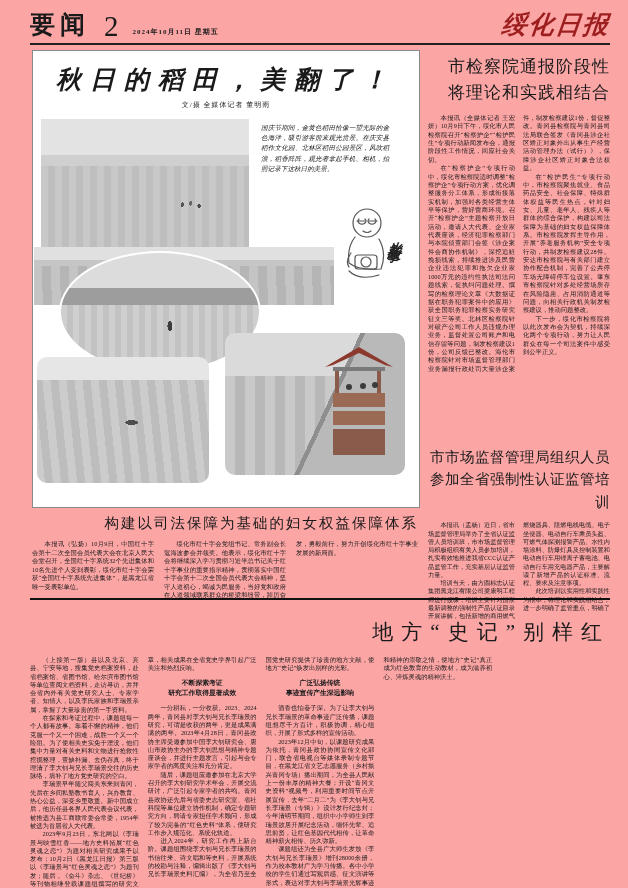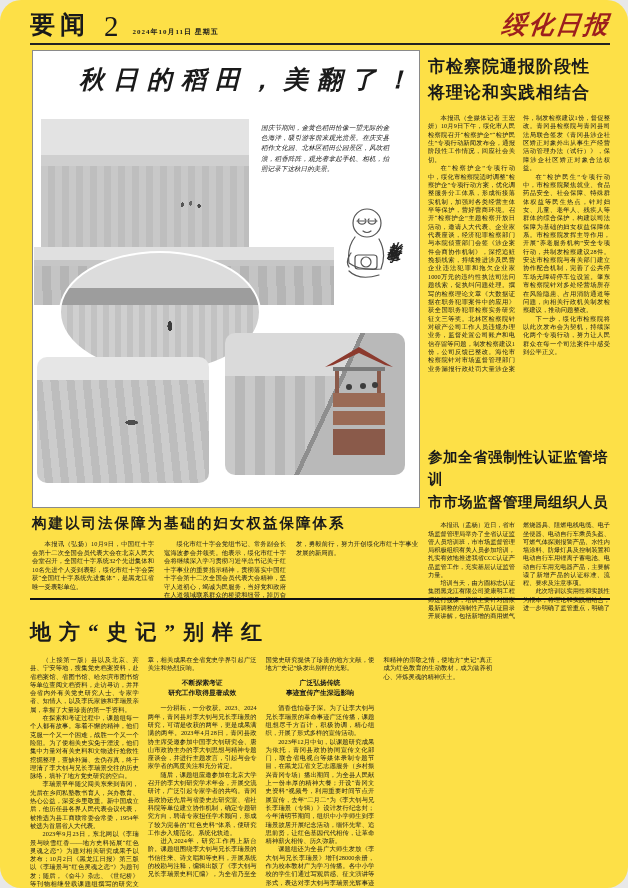--- a/index.html
+++ b/index.html
@@ -1,28 +1,28 @@
 <!DOCTYPE html>
 <html lang="zh"><head>
 <meta charset="utf-8">
 <style>
   html,body{margin:0;padding:0;background:#e8e8e8;}
-  #page{position:relative;width:628px;height:888px;background:#fde047;margin:0 auto;
-        font-family:"Liberation Serif","DejaVu Serif",serif;color:#1a1a1a;overflow:hidden;border-radius:21px;}
+  #page{position:relative;width:628px;height:888px;background:#fca5a5;margin:0 auto;
+        font-family:"Liberation Serif","DejaVu Serif",serif;color:#1a1a1a;overflow:hidden;}
   
   #masthead{position:absolute;left:30px;top:8px;width:580px;height:34px;}
   .section-name{font-size:25px;font-weight:bold;letter-spacing:5px;display:inline-block;vertical-align:bottom;}
   .page-num{font-size:29px;display:inline-block;margin-left:10px;vertical-align:bottom;line-height:1;}
   .pub-date{font-size:7px;font-weight:bold;display:inline-block;margin-left:10px;vertical-align:bottom;padding-bottom:4px;letter-spacing:1px;}
   .paper-name{position:absolute;right:0;top:0;font-size:25px;font-weight:bold;font-style:italic;
               color:#9c1e1e;letter-spacing:2px;transform:skewX(-6deg);}
   #head-rule{position:absolute;left:30px;top:43px;width:580px;height:2px;background:#222;}
   
   #rice-box{position:absolute;left:32px;top:50px;width:386px;height:456px;border:1px solid #8a8a8a;background:#fff;}
-  .rice-title{margin-top:12px;text-align:right;font-size:25px;font-weight:900;font-style:italic;letter-spacing:9px;}
+  .rice-title{margin-top:12px;text-align:center;font-size:25px;font-weight:900;font-style:italic;letter-spacing:9px;}
   .rice-byline{text-align:center;font-size:7px;color:#222;margin-top:4px;letter-spacing:1px;}
   .photo{position:absolute;overflow:hidden;}
   .ph-a{left:8px;top:68px;width:208px;height:138px;
         background:
           radial-gradient(4px 6px at 68% 62%,#555 40%,transparent 41%),
           radial-gradient(4px 6px at 72% 61%,#666 40%,transparent 41%),
           radial-gradient(4px 6px at 76% 63%,#4a4a4a 40%,transparent 41%),
           linear-gradient(#e3e3e3 0 26%,#cfcfcf 26% 34%,transparent 34%),
           repeating-linear-gradient(90deg,#c8c8c8 0 7px,#bebebe 7px 14px),
           linear-gradient(#c9c9c9,#aeaeae);}
@@ -50,21 +50,21 @@
           repeating-linear-gradient(90deg,#c9c9c9 0 10px,#b8b8b8 10px 20px),
           linear-gradient(#d2d2d2,#aaaaaa);}
   .pavilion{position:absolute;right:8px;top:8px;width:78px;height:120px;}
   .rice-caption{position:absolute;left:228px;top:72px;width:128px;font-size:6.6px;line-height:1.55;
                 font-style:italic;text-align:justify;color:#222;}
   #cartoon{position:absolute;left:282px;top:146px;width:96px;height:112px;}
   .brush-label{position:absolute;right:6px;top:34px;writing-mode:vertical-rl;font-size:13px;font-weight:900;
                font-style:italic;letter-spacing:3px;color:#222;transform:rotate(8deg);}
   
   .bodytext p{margin:0;text-indent:2em;}
-  .headline{font-weight:bold;text-align:left;font-family:"Liberation Serif",serif;}
+  .headline{font-weight:normal;text-align:right;font-family:"Liberation Serif",serif;}
   
   #redcross{position:absolute;left:32px;top:514px;width:386px;}
   #redcross .headline{font-size:14.5px;letter-spacing:2px;}
   #redcross .cols{margin-top:7px;column-count:3;column-gap:10px;column-fill:auto;height:66px;
                   font-size:6.3px;line-height:1.35;text-align:justify;overflow:hidden;}
   
   #procuratorate{position:absolute;left:428px;top:54px;width:182px;}
   #procuratorate .headline{font-size:17px;line-height:1.5;letter-spacing:1px;}
   #procuratorate .cols{margin-top:9px;column-count:2;column-gap:8px;column-fill:auto;height:266px;
                        font-size:6.3px;line-height:1.33;text-align:justify;overflow:hidden;}
@@ -89,20 +89,21 @@
   <div id="masthead">
     <span class="section-name">要闻</span>
     <span class="page-num">2</span>
     <span class="pub-date">2024年10月11日  星期五</span>
     <span class="paper-name">绥化日报</span>
   </div>
   <div id="head-rule"></div>
 
   <div id="rice-box">
     <div class="rice-title">秋日的稻田，美翻了！</div>
+    <div class="rice-byline">文/摄  全媒体记者  董明雨</div>
 
     <div class="photo ph-a"></div>
     <div class="photo ph-strip"></div>
     <div class="photo ph-oval"></div>
     <div class="photo ph-b"></div>
     <div class="photo ph-c">
       <svg class="pavilion" viewBox="0 0 78 120">
         <path d="M6 26 L40 6 L74 26 L66 24 L40 12 L14 24 Z" fill="#8c3a2e"></path>
         <rect x="14" y="26" width="52" height="4" fill="#7a7a7a"></rect>
         <rect x="16" y="30" width="4" height="28" fill="#8a5a4a"></rect>
@@ -150,22 +151,22 @@
     <div class="cols bodytext">
         <p>本报讯（全媒体记者 王宏妍）10月9日下午，绥化市人民检察院召开“检察护企”“检护民生”专项行动新闻发布会，通报阶段性工作情况，回应社会关切。</p>
         <p>在“检察护企”专项行动中，绥化市检察院适时调整“检察护企”专项行动方案，优化调整服务分工体系，形成衔接落实机制，加强对各类经营主体平等保护，营好营商环境。召开“检察护企”主题检察开放日活动，邀请人大代表、企业家代表座谈，经济犯罪检察部门与本院侦查部门会签《涉企案件会商协作机制》，深挖追赃挽损线索，持续推进涉及民营企业违法犯罪和拖欠企业家1000万元的违约性执法司法问题线索，促执纠问题处理。撰写的检察理论文章《大数据证据在职务犯罪案件中的应用》获全国职务犯罪检察实务研究征文三等奖。北林区检察院针对破产公司工作人员违规办理业务，监督处置公司账户和电信存留等问题，制发检察建议1份，公司反馈已整改。海伦市检察院针对市场监督管理部门业务漏报行政处罚大量涉企案件，制发检察建议1份，督促整改。青冈县检察院与青冈县司法局联合签发《青冈县涉企社区矫正对象外出从事生产经营活动管理办法（试行）》，保障涉企社区矫正对象合法权益。</p>
         <p>在“检护民生”专项行动中，市检察院聚焦就业、食品药品安全、社会保障、特殊群体权益等民生热点，针对妇女、儿童、老年人、残疾人等群体的综合保护，构建以司法保障为基础的妇女权益保障体系。市检察院发挥主导作用，开展“养老服务机构”安全专项行动，共制发检察建议28件。安达市检察院与有关部门建立协作配合机制，完善了公共停车场无障碍停车位设置。肇东市检察院针对多处经营场所存在风险隐患、占用消防通道等问题，向相关行政机关制发检察建议，推动问题整改。</p>
         <p>下一步，绥化市检察院将以此次发布会为契机，持续深化两个专项行动，努力让人民群众在每一个司法案件中感受到公平正义。</p>
       </div>
   </div>
 
   <div id="market">
     <div class="headline">
+      <div>市市场监督管理局组织人员</div>
       <div>参加全省强制性认证监管培训</div>
-      <div>市市场监督管理局组织人员</div>
     </div>
     <div class="cols bodytext">
         <p>本报讯（孟杨）近日，省市场监督管理局举办了全省认证监管人员培训班，市市场监督管理局积极组织有关人员参加培训，扎实有效地推进我省CCC认证产品监管工作，充实基层认证监管力量。</p>
         <p>培训当天，由方圆标志认证集团黑龙江有限公司梁康明工程师进行授课，培训主要针对国家最新调整的强制性产品认证目录开展讲解，包括新增的商用燃气燃烧器具、阻燃电线电缆、电子坐便器、电动自行车乘员头盔、可燃气体探测报警产品、水性内墙涂料、防爆灯具及控制装置和电动自行车用锂离子蓄电池、电动自行车用充电器产品，主要解读了新增产品的认证标准、流程、要求及注意事项。</p>
         <p>此次培训以实用性和实践性为根本，将理论和实践相结合，进一步明确了监管重点，明确了执法程序，为我市今后的强制性认证监管工作奠定了基础。</p>
       </div>
   </div>
 
   <div id="big-rule"></div>
 

